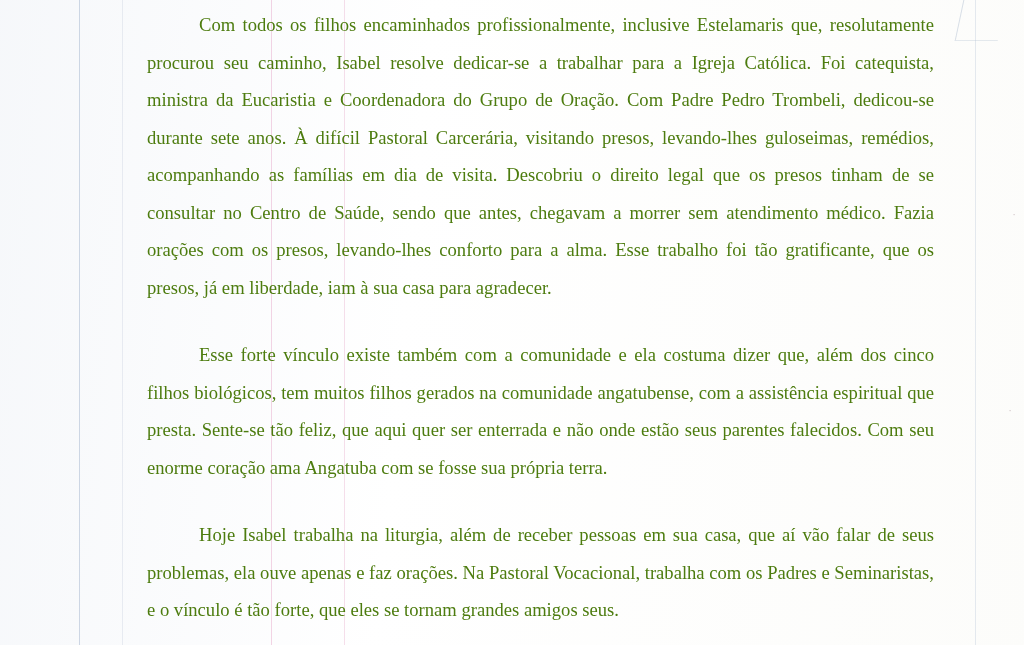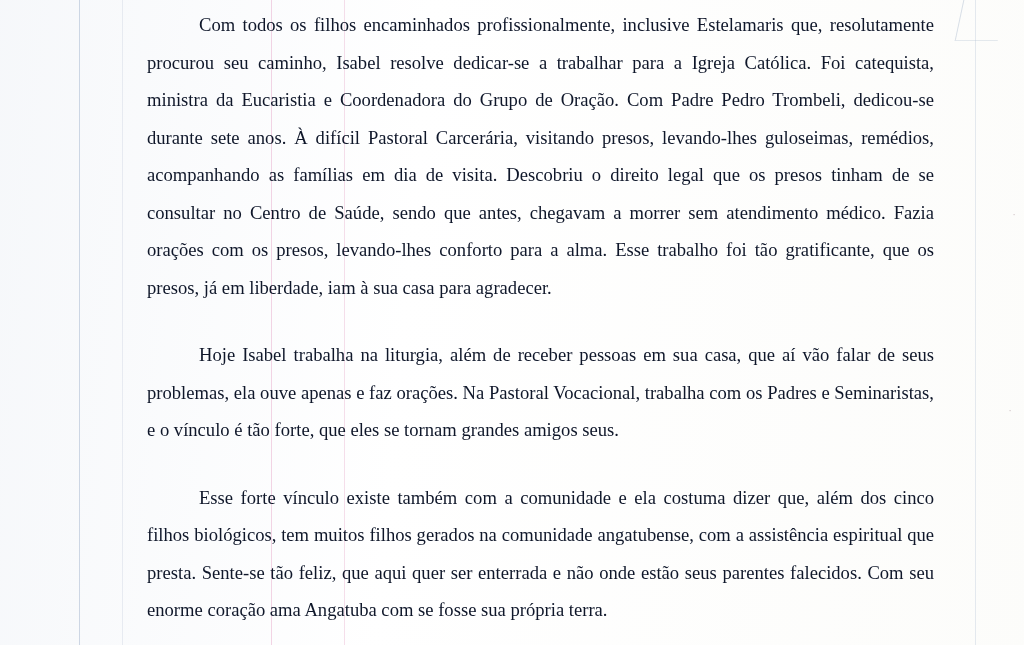--- a/index.html
+++ b/index.html
@@ -53,21 +53,21 @@
     transform: skewX(-12deg);
   }
   .mark-dot-1 { right: 8px;  top: 208px; }
   .mark-dot-2 { right: 12px; top: 404px; }
 
   .text-body {
     position: absolute;
     left: 147px;
     top: 0px;
     width: 787px;
-    color: #0f172a;
+    color: #4d7c0f;
     font-size: 18.6px;
     line-height: 37.5px;
     text-align: justify;
     text-justify: inter-word;
   }
 
   .para {
     margin: 0 0 0 0;
     text-indent: 52px;
   }
@@ -88,15 +88,15 @@
 <div class="guide guide-mid"></div>
 <div class="guide guide-mid-2"></div>
 <div class="guide guide-right"></div>
 
 <div class="mark-corner"></div>
 <div class="mark mark-dot-1">·</div>
 <div class="mark mark-dot-2">·</div>
 
 <div class="text-body">
   <p class="para">Com todos os filhos encaminhados profissionalmente, inclusive Estelamaris que, resolutamente procurou seu caminho, Isabel resolve dedicar-se a trabalhar para a Igreja Católica. Foi catequista, ministra da Eucaristia e Coordenadora do Grupo de Oração. Com Padre Pedro Trombeli, dedicou-se durante sete anos. À difícil Pastoral Carcerária, visitando presos, levando-lhes guloseimas, remédios, acompanhando as famílias em dia de visita. Descobriu o direito legal que os presos tinham de se consultar no Centro de Saúde, sendo que antes, chegavam a morrer sem atendimento médico. Fazia orações com os presos, levando-lhes conforto para a alma. Esse trabalho foi tão gratificante, que os presos, já em liberdade, iam à sua casa para agradecer.</p>
+  <p class="para">Esse forte vínculo existe também com a comunidade e ela costuma dizer que, além dos cinco filhos biológicos, tem muitos filhos gerados na comunidade angatubense, com a assistência espiritual que presta. Sente-se tão feliz, que aqui quer ser enterrada e não onde estão seus parentes falecidos. Com seu enorme coração ama Angatuba com se fosse sua própria terra.</p>
   <p class="para">Hoje Isabel trabalha na liturgia, além de receber pessoas em sua casa, que aí vão falar de seus problemas, ela ouve apenas e faz orações. Na Pastoral Vocacional, trabalha com os Padres e Seminaristas, e o vínculo é tão forte, que eles se tornam grandes amigos seus.</p>
-  <p class="para">Esse forte vínculo existe também com a comunidade e ela costuma dizer que, além dos cinco filhos biológicos, tem muitos filhos gerados na comunidade angatubense, com a assistência espiritual que presta. Sente-se tão feliz, que aqui quer ser enterrada e não onde estão seus parentes falecidos. Com seu enorme coração ama Angatuba com se fosse sua própria terra.</p>
 </div>
 
 </body></html>

